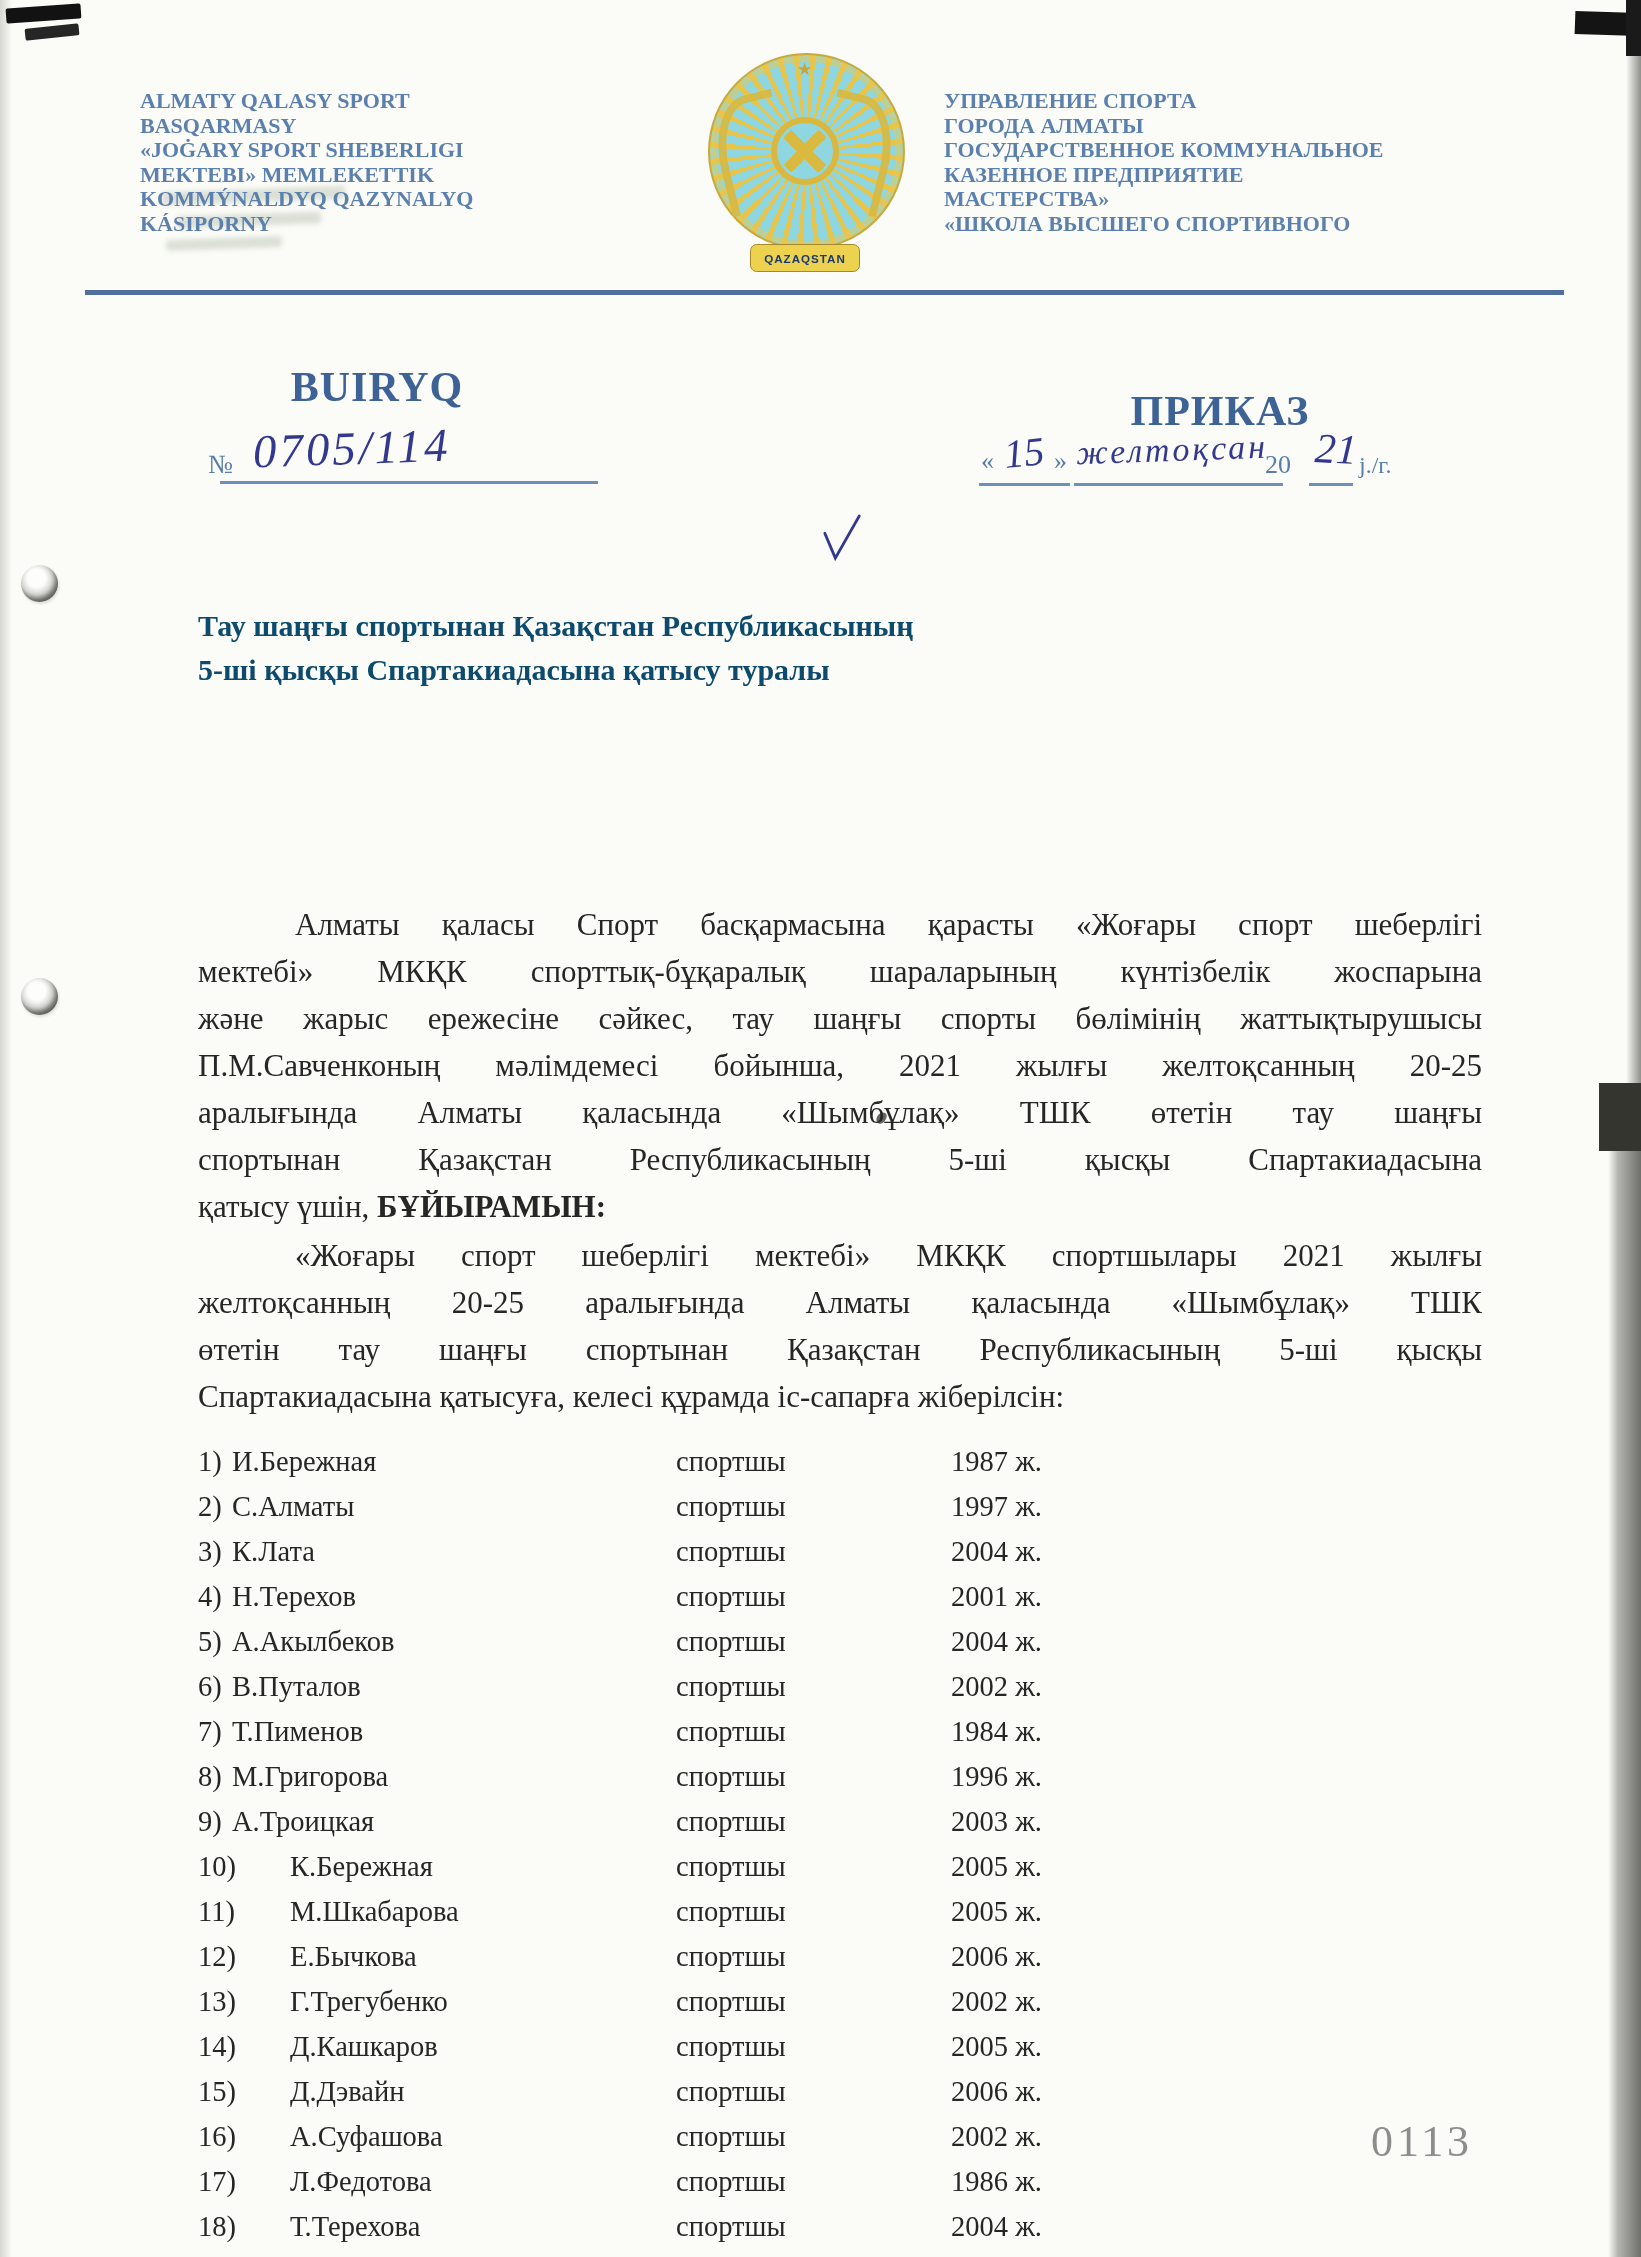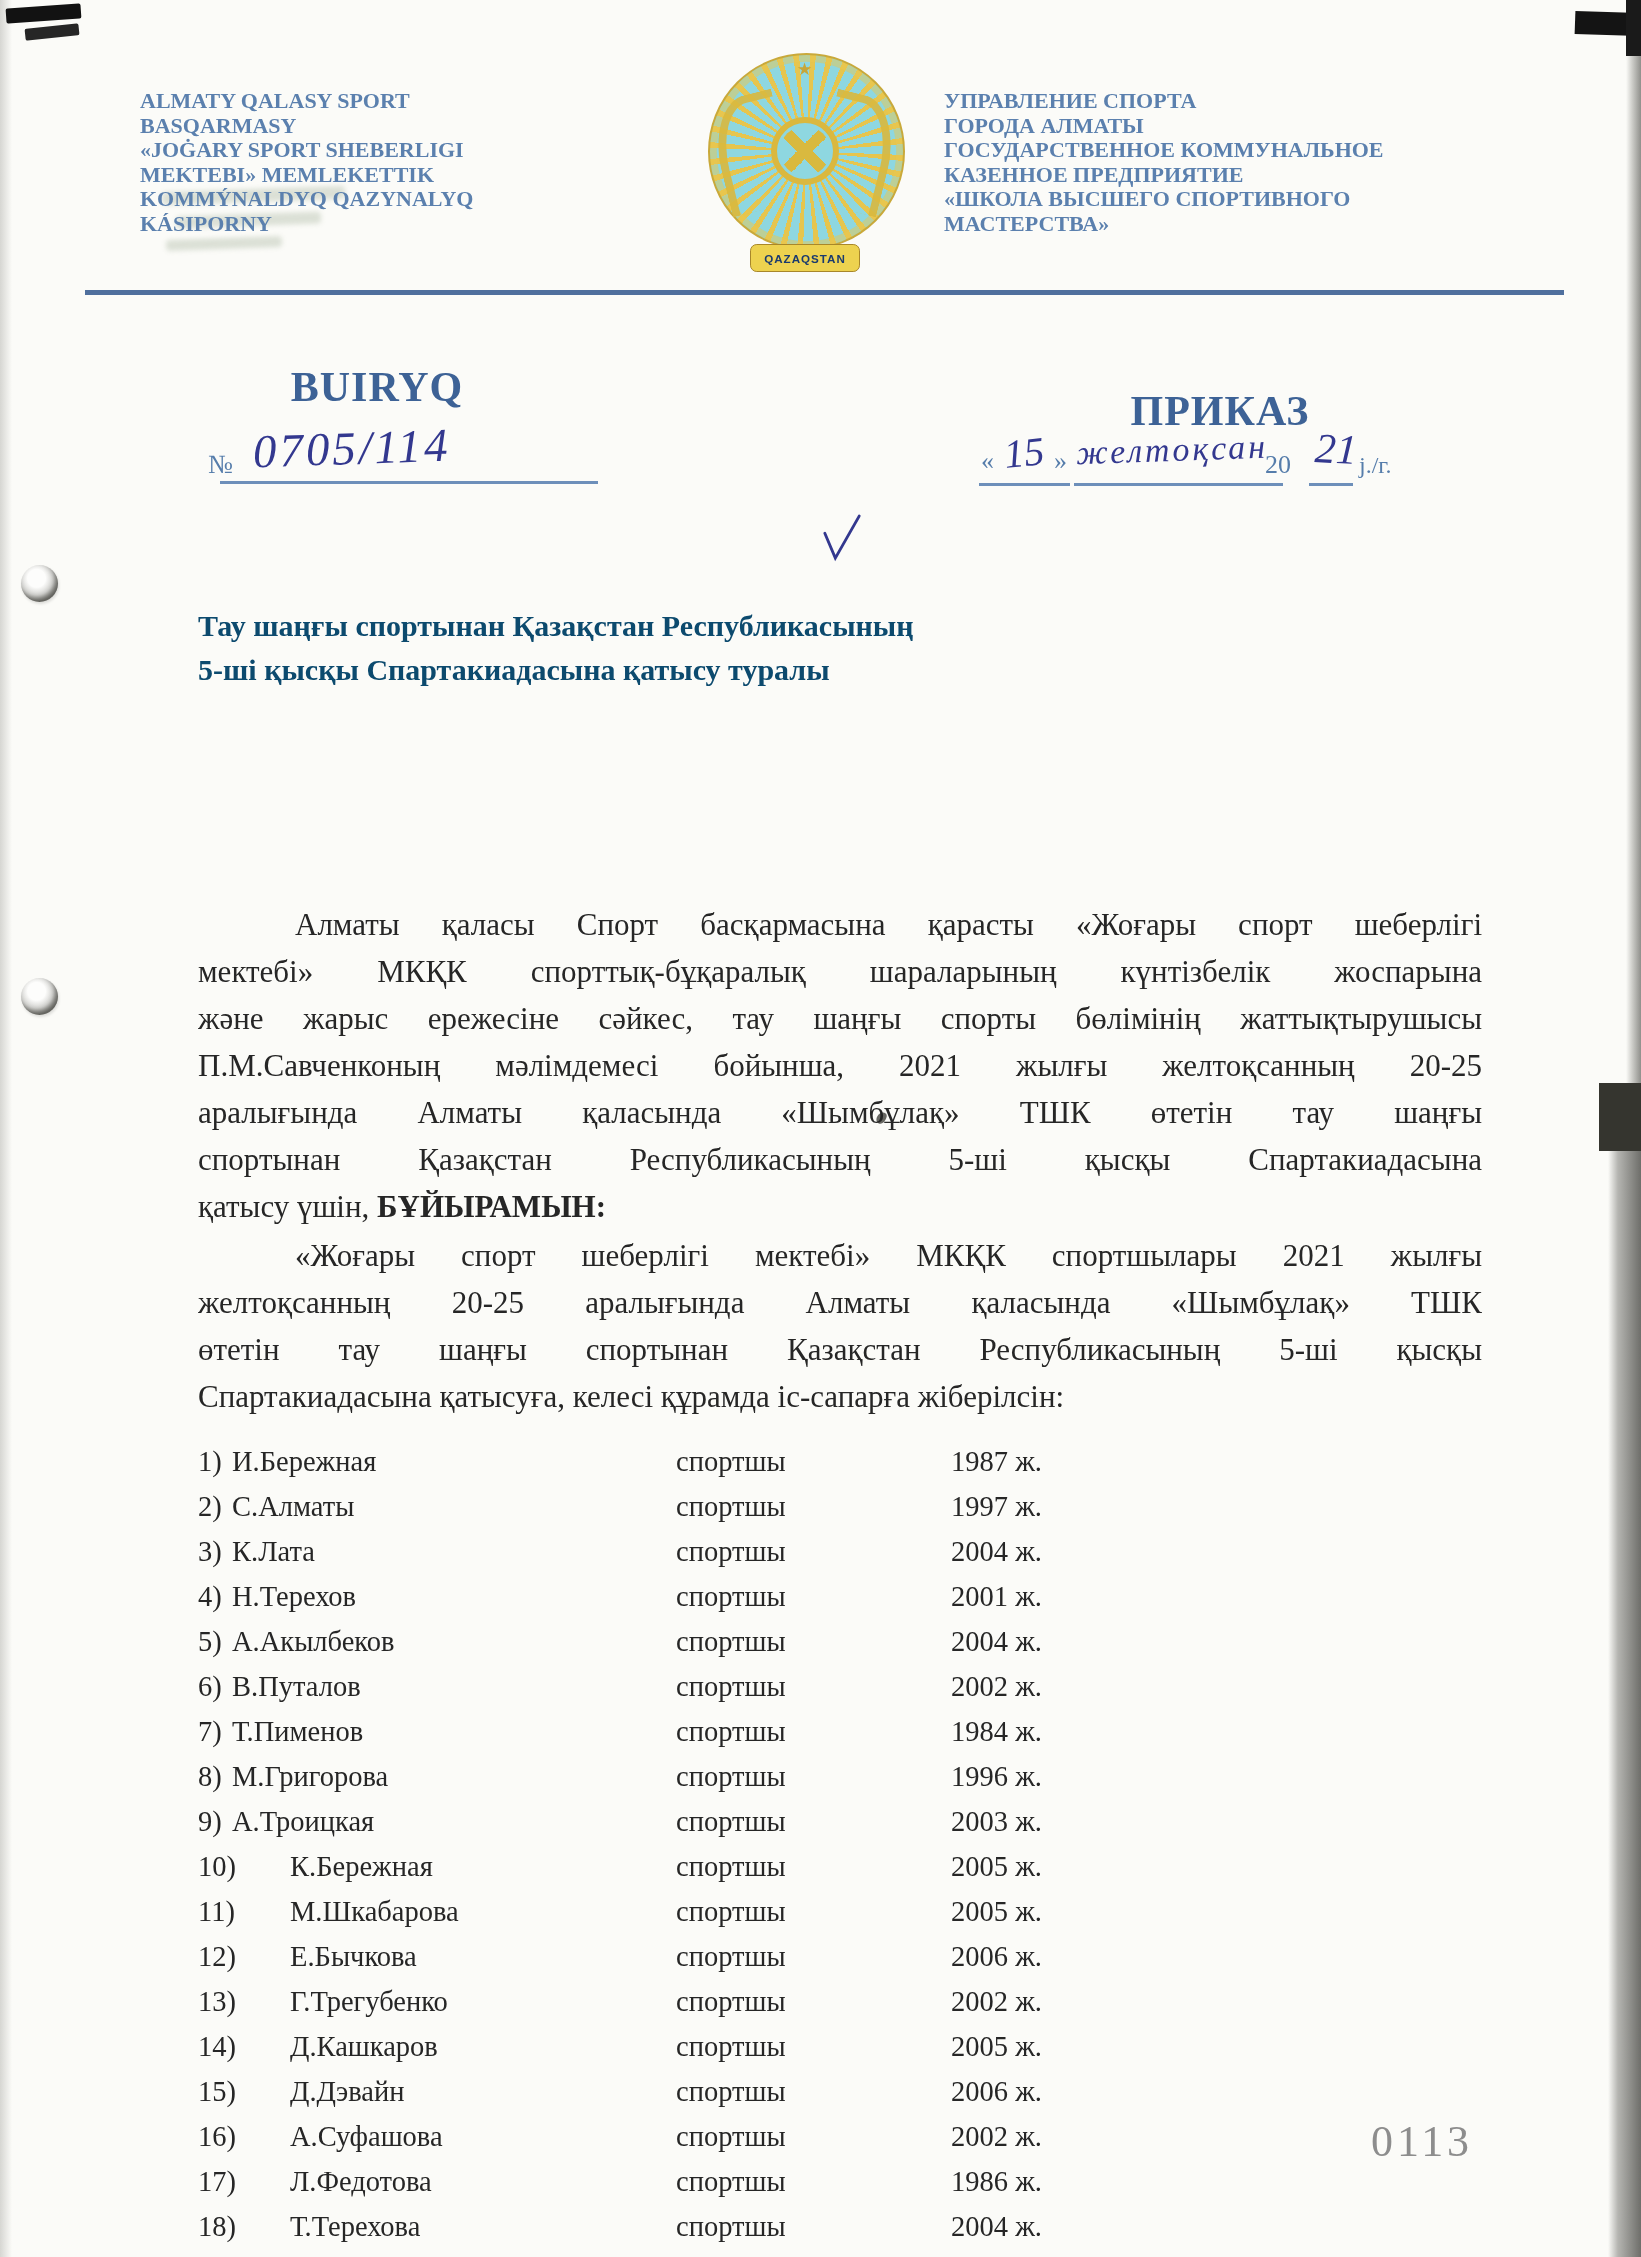--- a/index.html
+++ b/index.html
@@ -138,22 +138,22 @@
     <div class="core"></div>
     <div class="star">★</div>
     <div class="banner">QAZAQSTAN</div>
   </div>
 
   <div class="org org-right">
       <div class="org-line">УПРАВЛЕНИЕ СПОРТА</div>
       <div class="org-line">ГОРОДА АЛМАТЫ</div>
       <div class="org-line">ГОСУДАРСТВЕННОЕ КОММУНАЛЬНОЕ</div>
       <div class="org-line">КАЗЕННОЕ ПРЕДПРИЯТИЕ</div>
+      <div class="org-line">МАСТЕРСТВА»</div>
       <div class="org-line">«ШКОЛА ВЫСШЕГО СПОРТИВНОГО</div>
-      <div class="org-line">МАСТЕРСТВА»</div>
     </div>
 
   <div class="divider"></div>
 
   <div class="h-order h-buiryq">BUIRYQ</div>
   <div class="h-order h-prikaz">ПРИКАЗ</div>
 
   <div class="num-label">№</div>
   <div class="num-value hand">0705/114</div>
   <div class="uline u-num"></div>

